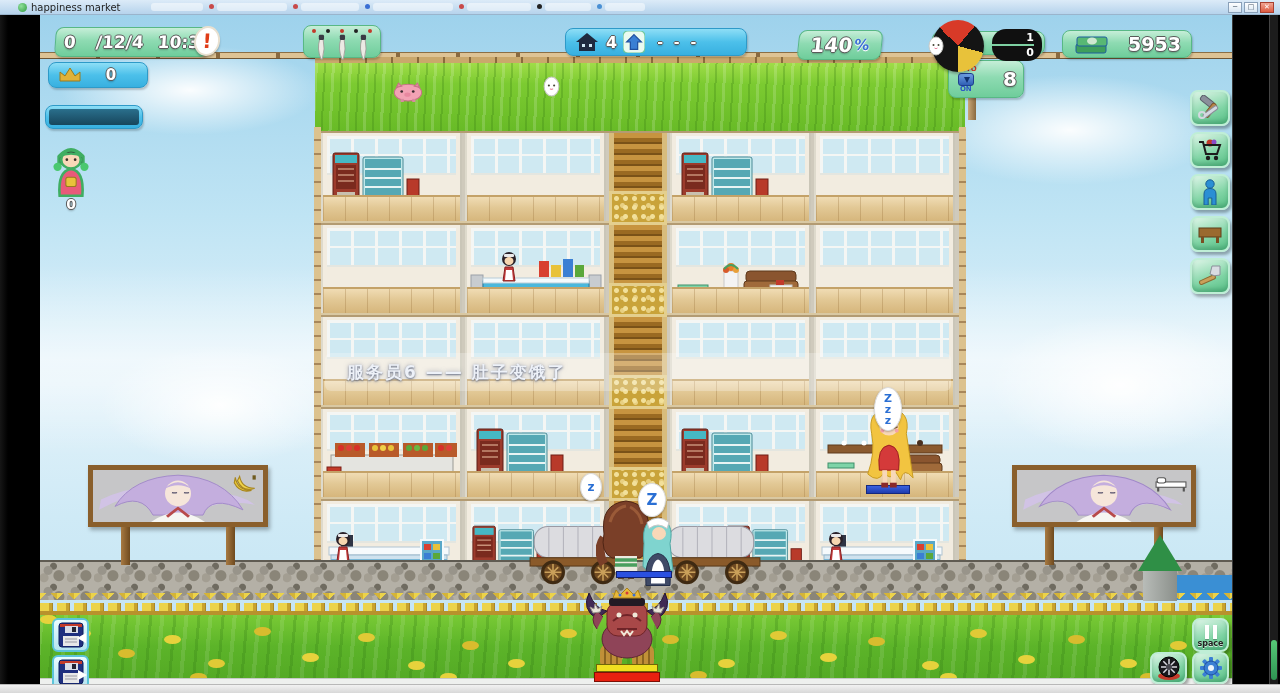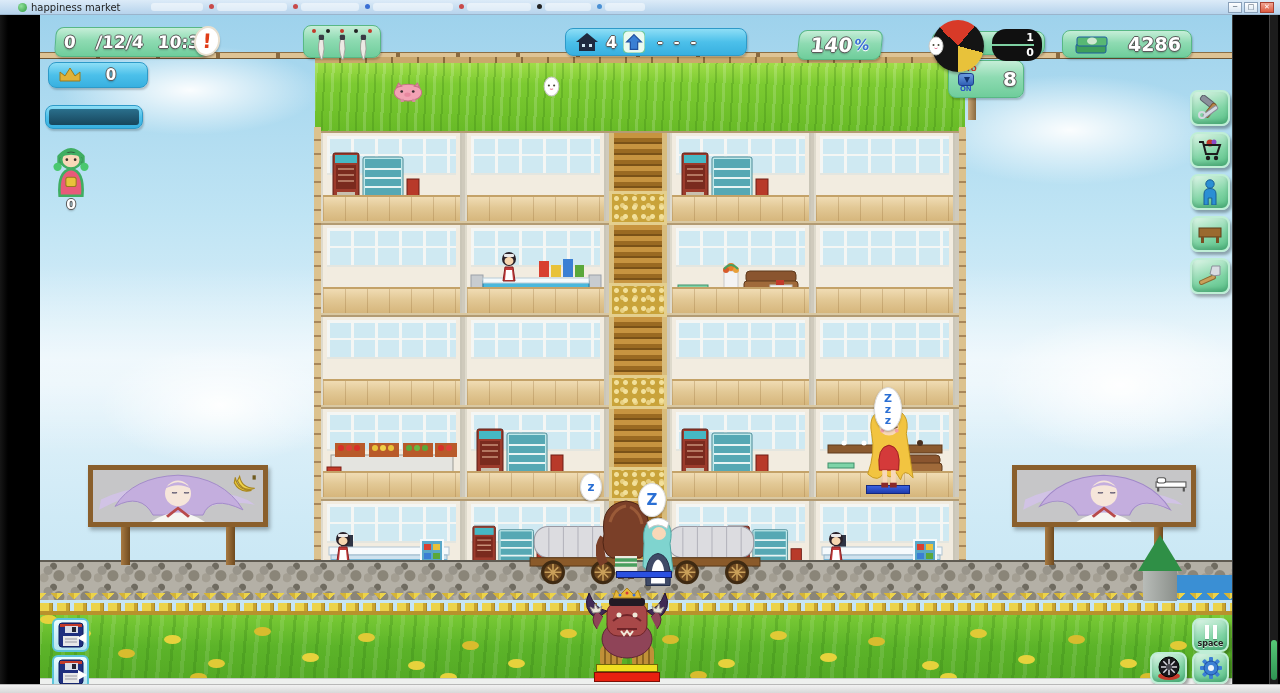--- a/index.html
+++ b/index.html
@@ -579,20 +579,23 @@
             </div>
           </div>
       </div>
       <svg class="wchar" style="left:352px;top:66px;width:32px;height:21px;z-index:3">
           <use href="#sym-pig"></use>
         </svg>
       <svg class="wchar" style="left:503px;top:61px;width:17px;height:21px;z-index:3">
           <use href="#sym-egg"></use>
         </svg>
 
+      <div class="notify">
+        <span>服务员6 —— 肚子变饿了</span>
+      </div>
 
       <div class="cobble"></div>
       <div class="fence"></div>
       <div class="grassfield"></div>
       <div class="leaves"></div>
       <div class="baseline"></div>
       <div class="water"></div>
       <div class="tower">
           <div class="cone"></div>
           <div class="body"></div>
@@ -722,21 +725,21 @@
           <span class="ic"></span>
           <span class="b">ON</span>
         </span>
         <span class="otx n">8</span>
       </div>
 
       <div class="hud mint money">
         <svg width="36" height="22">
             <use href="#sym-cash"></use>
           </svg>
-        <span class="otx n">4286</span>
+        <span class="otx n">5953</span>
       </div>
 
       <div class="toolbar">
         <div class="mintbtn">
             <svg width="26" height="26">
               <use href="#sym-tools"></use>
             </svg>
           </div>
         <div class="mintbtn">
             <svg width="26" height="26">

